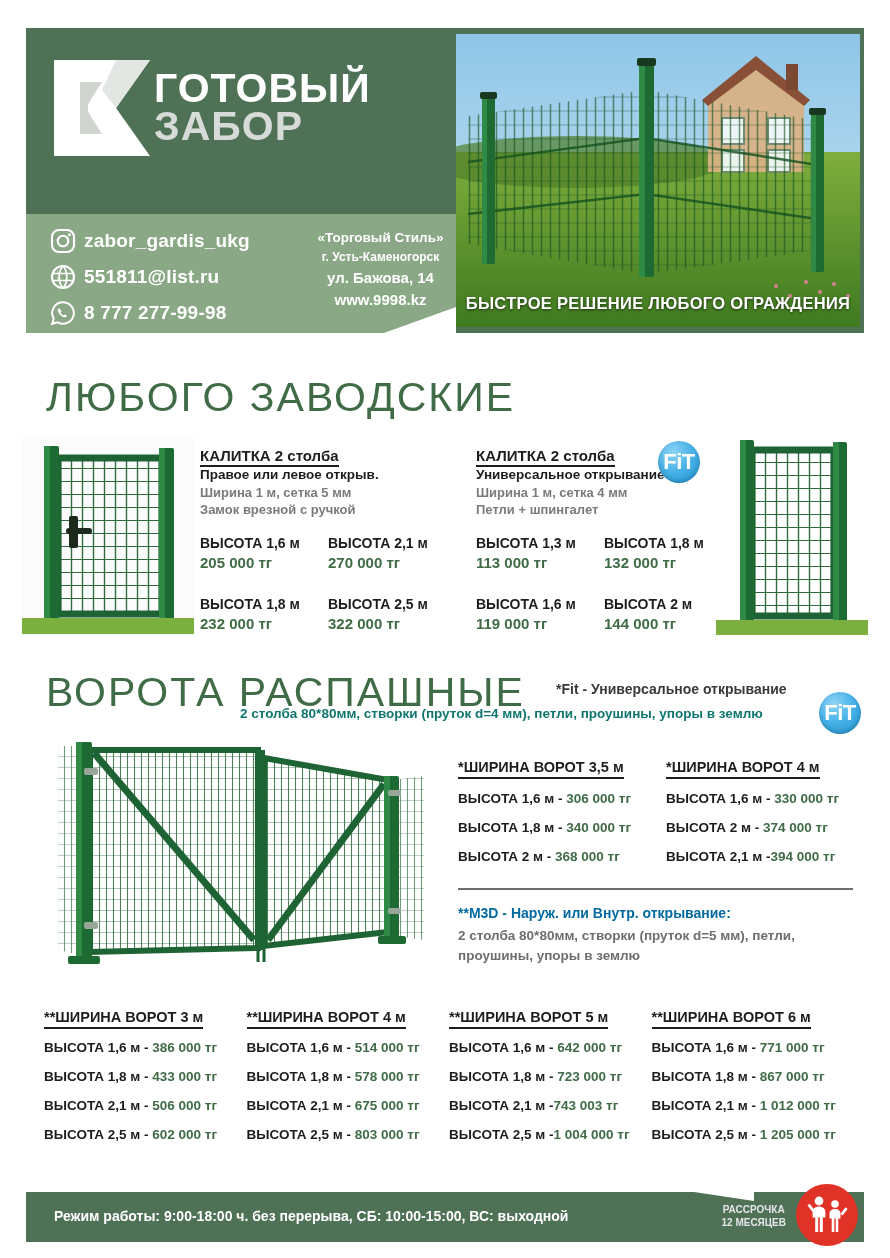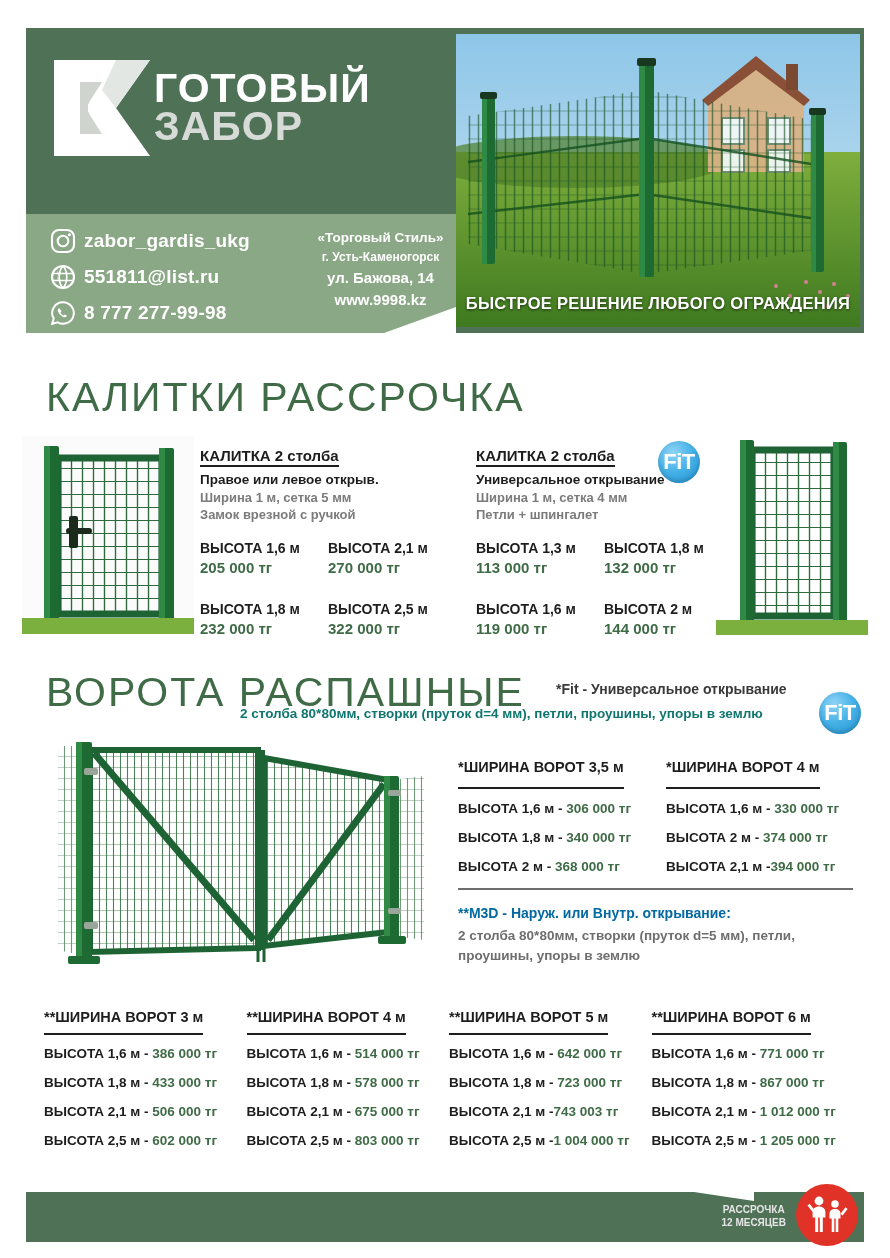--- a/index.html
+++ b/index.html
@@ -190,21 +190,20 @@
   #spec-a { left: 200px; top: 447px; }
   #spec-b { left: 476px; top: 447px; }
 
   .spec-title {
     font-size: 15px;
     font-weight: bold;
     color: #1d1d1d;
     border-bottom: 2px solid #1d1d1d;
     display: inline-block;
     padding-bottom: 1px;
-    margin-bottom: 5px;
     white-space: nowrap;
   }
   .spec-sub-bold {
     font-size: 13.5px;
     font-weight: bold;
     color: #1d1d1d;
     margin-bottom: 3px;
     white-space: nowrap;
   }
   .spec-sub {
@@ -289,21 +288,21 @@
     display: flex;
     gap: 16px;
   }
   .ftab { width: 192px; }
   .ftab-head {
     font-size: 14.5px;
     font-weight: bold;
     color: #1d1d1d;
     border-bottom: 2px solid #1d1d1d;
     display: inline-block;
-    padding-bottom: 12px;
+    padding-bottom: 2px;
     margin-bottom: 12px;
     white-space: nowrap;
   }
   .frow {
     font-size: 13.5px;
     font-weight: bold;
     color: #1d1d1d;
     margin-bottom: 14px;
     white-space: nowrap;
   }
@@ -343,21 +342,21 @@
     display: flex;
     gap: 0;
   }
   .btab { width: 205px; }
   .btab-head {
     font-size: 14.5px;
     font-weight: bold;
     color: #1d1d1d;
     border-bottom: 2px solid #1d1d1d;
     display: inline-block;
-    padding-bottom: 8px;
+    padding-bottom: 2px;
     margin-bottom: 11px;
     white-space: nowrap;
   }
   .brow {
     font-size: 13.5px;
     font-weight: bold;
     color: #1d1d1d;
     margin-bottom: 14px;
     white-space: nowrap;
   }
@@ -377,21 +376,20 @@
     background: #ffffff;
     clip-path: polygon(0 0, 100% 0, 100% 100%);
   }
   .footer-hours {
     position: absolute;
     left: 28px; top: 16px;
     font-size: 14px;
     font-weight: bold;
     color: #ffffff;
     white-space: nowrap;
-    margin-top: 32px;
   }
   .rassrochka {
     position: absolute;
     right: 78px; top: 12px;
     text-align: center;
     line-height: 1.25;
   }
   .rassrochka div {
     font-size: 10px;
     font-weight: bold;
@@ -528,21 +526,21 @@
           <circle cx="344" cy="274" r="2"></circle>
             <circle cx="372" cy="272" r="2"></circle>
         </g>
       </svg>
       <div class="hero-caption">БЫСТРОЕ РЕШЕНИЕ ЛЮБОГО ОГРАЖДЕНИЯ</div>
     </div>
 
     <div class="header-notch"></div>
   </div>
 
-  <div class="sect-title thin" id="title-kalitki">КАЛИТКИ РАССРОЧКА</div>
+  <div class="sect-title thin" id="title-kalitki">ЛЮБОГО ЗАВОДСКИЕ</div>
 
   <div class="photo-left">
     <svg viewBox="0 0 172 198" preserveAspectRatio="none">
       <defs>
         <pattern id="m2" width="11" height="13" patternUnits="userSpaceOnUse">
           <path d="M5.5 0 V13" stroke="#2f6b3c" stroke-width="1.4"></path>
           <path d="M0 6.5 H11" stroke="#2f6b3c" stroke-width="1"></path>
         </pattern>
       </defs>
       <rect width="172" height="198" fill="#fbfbfb"></rect>

